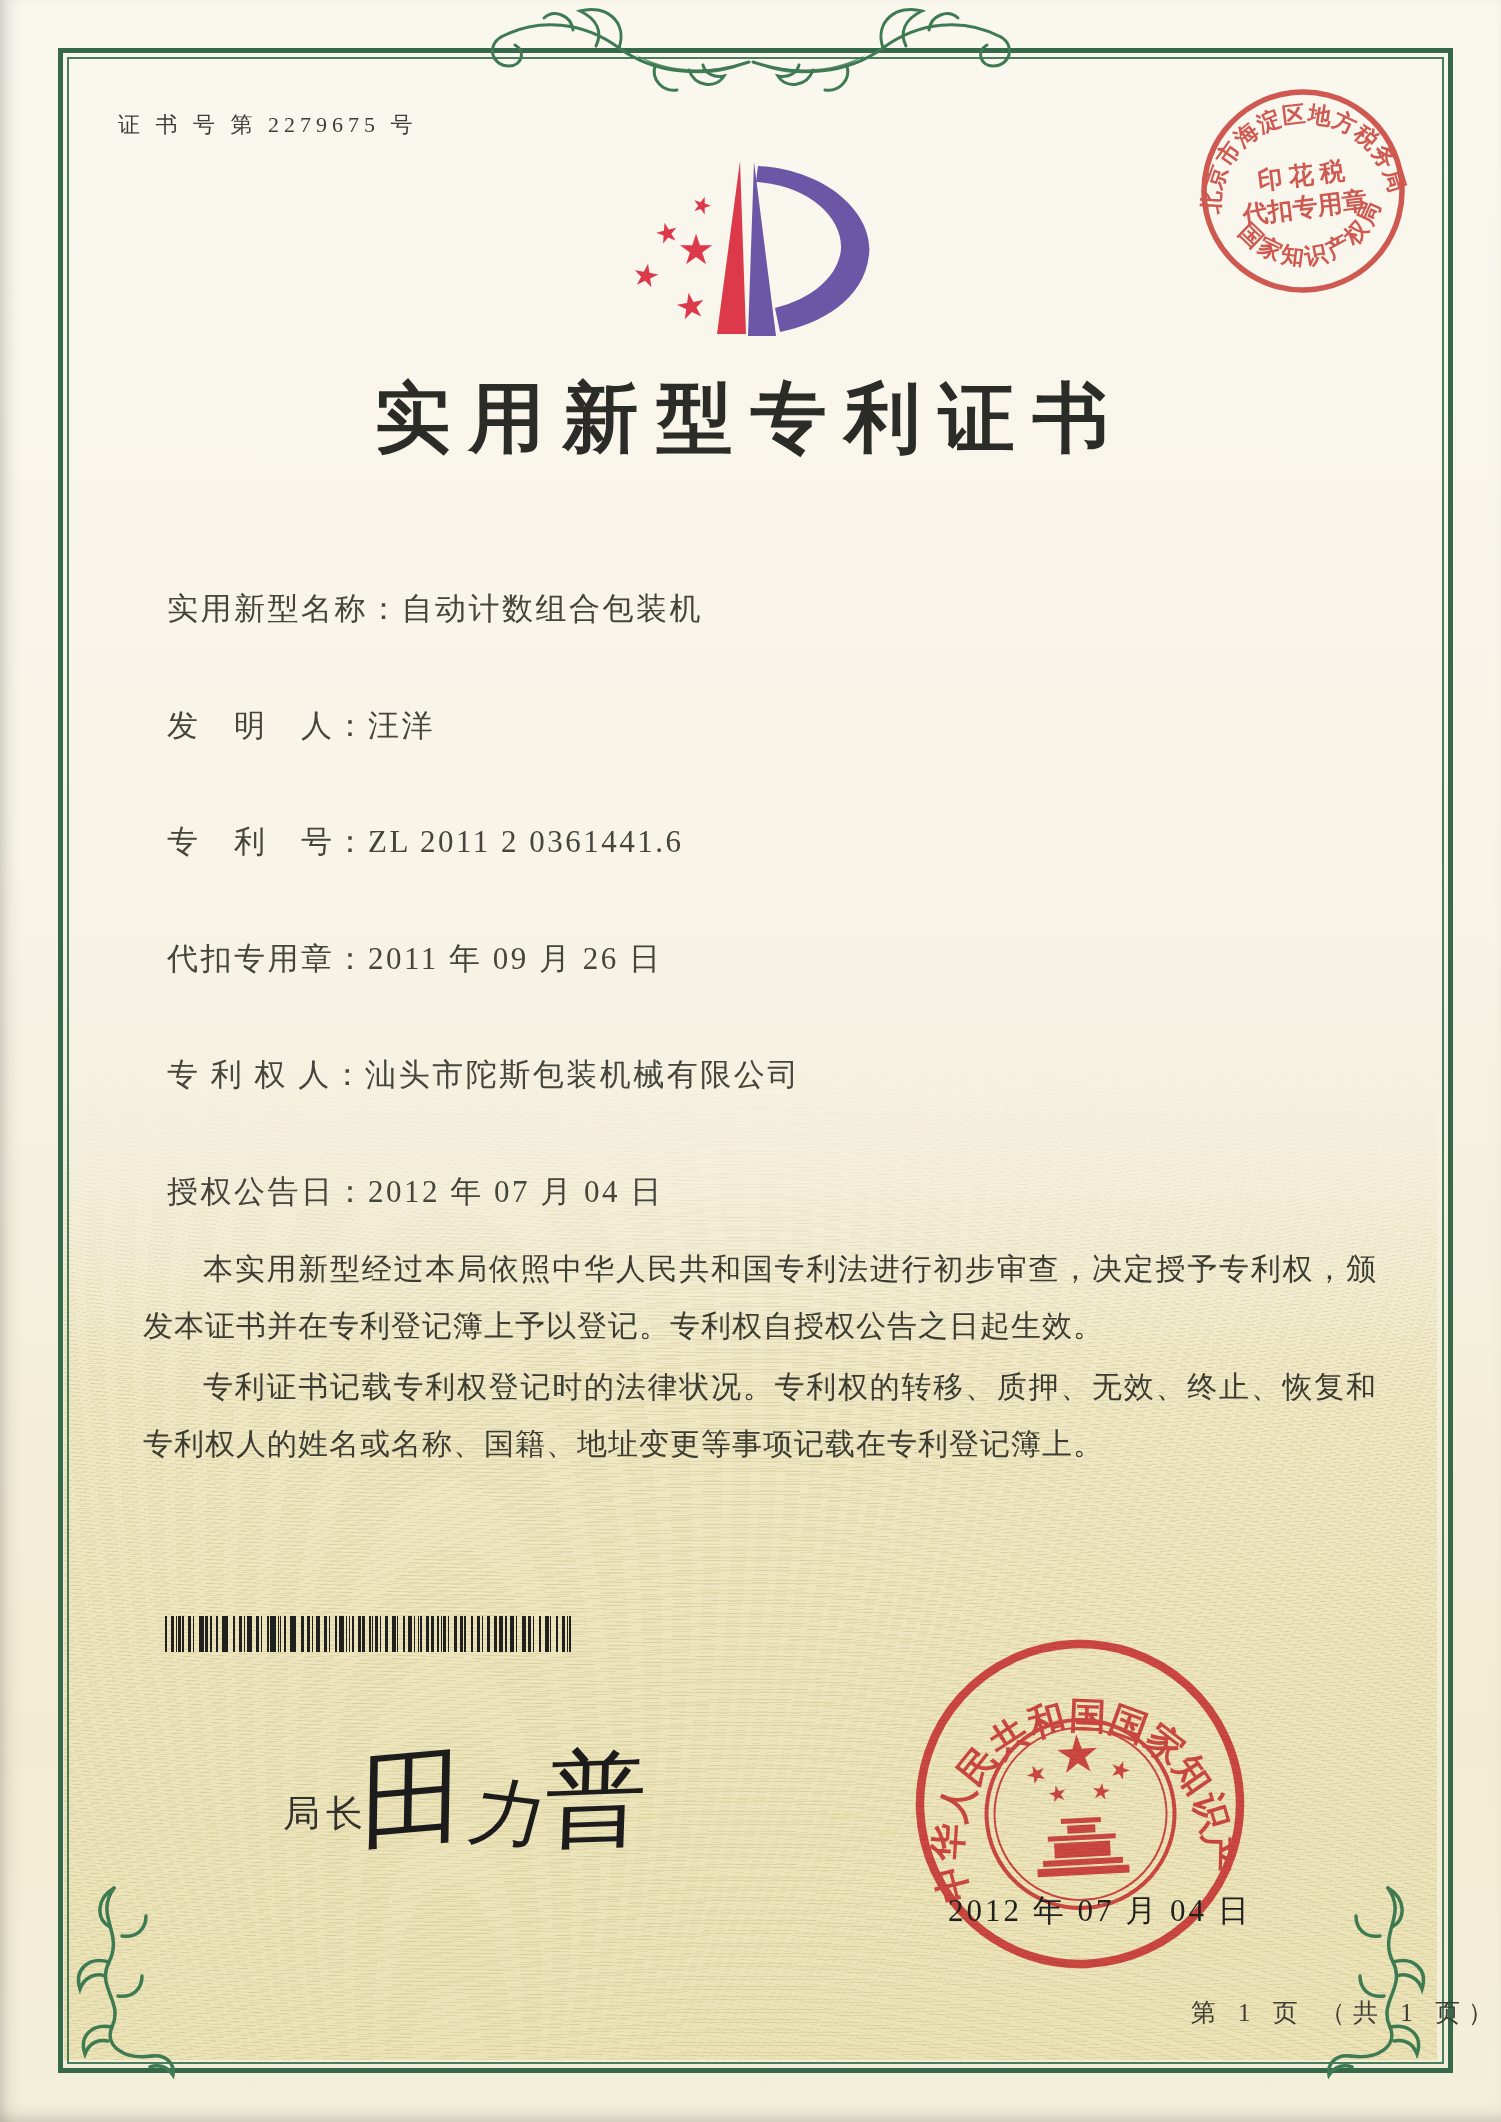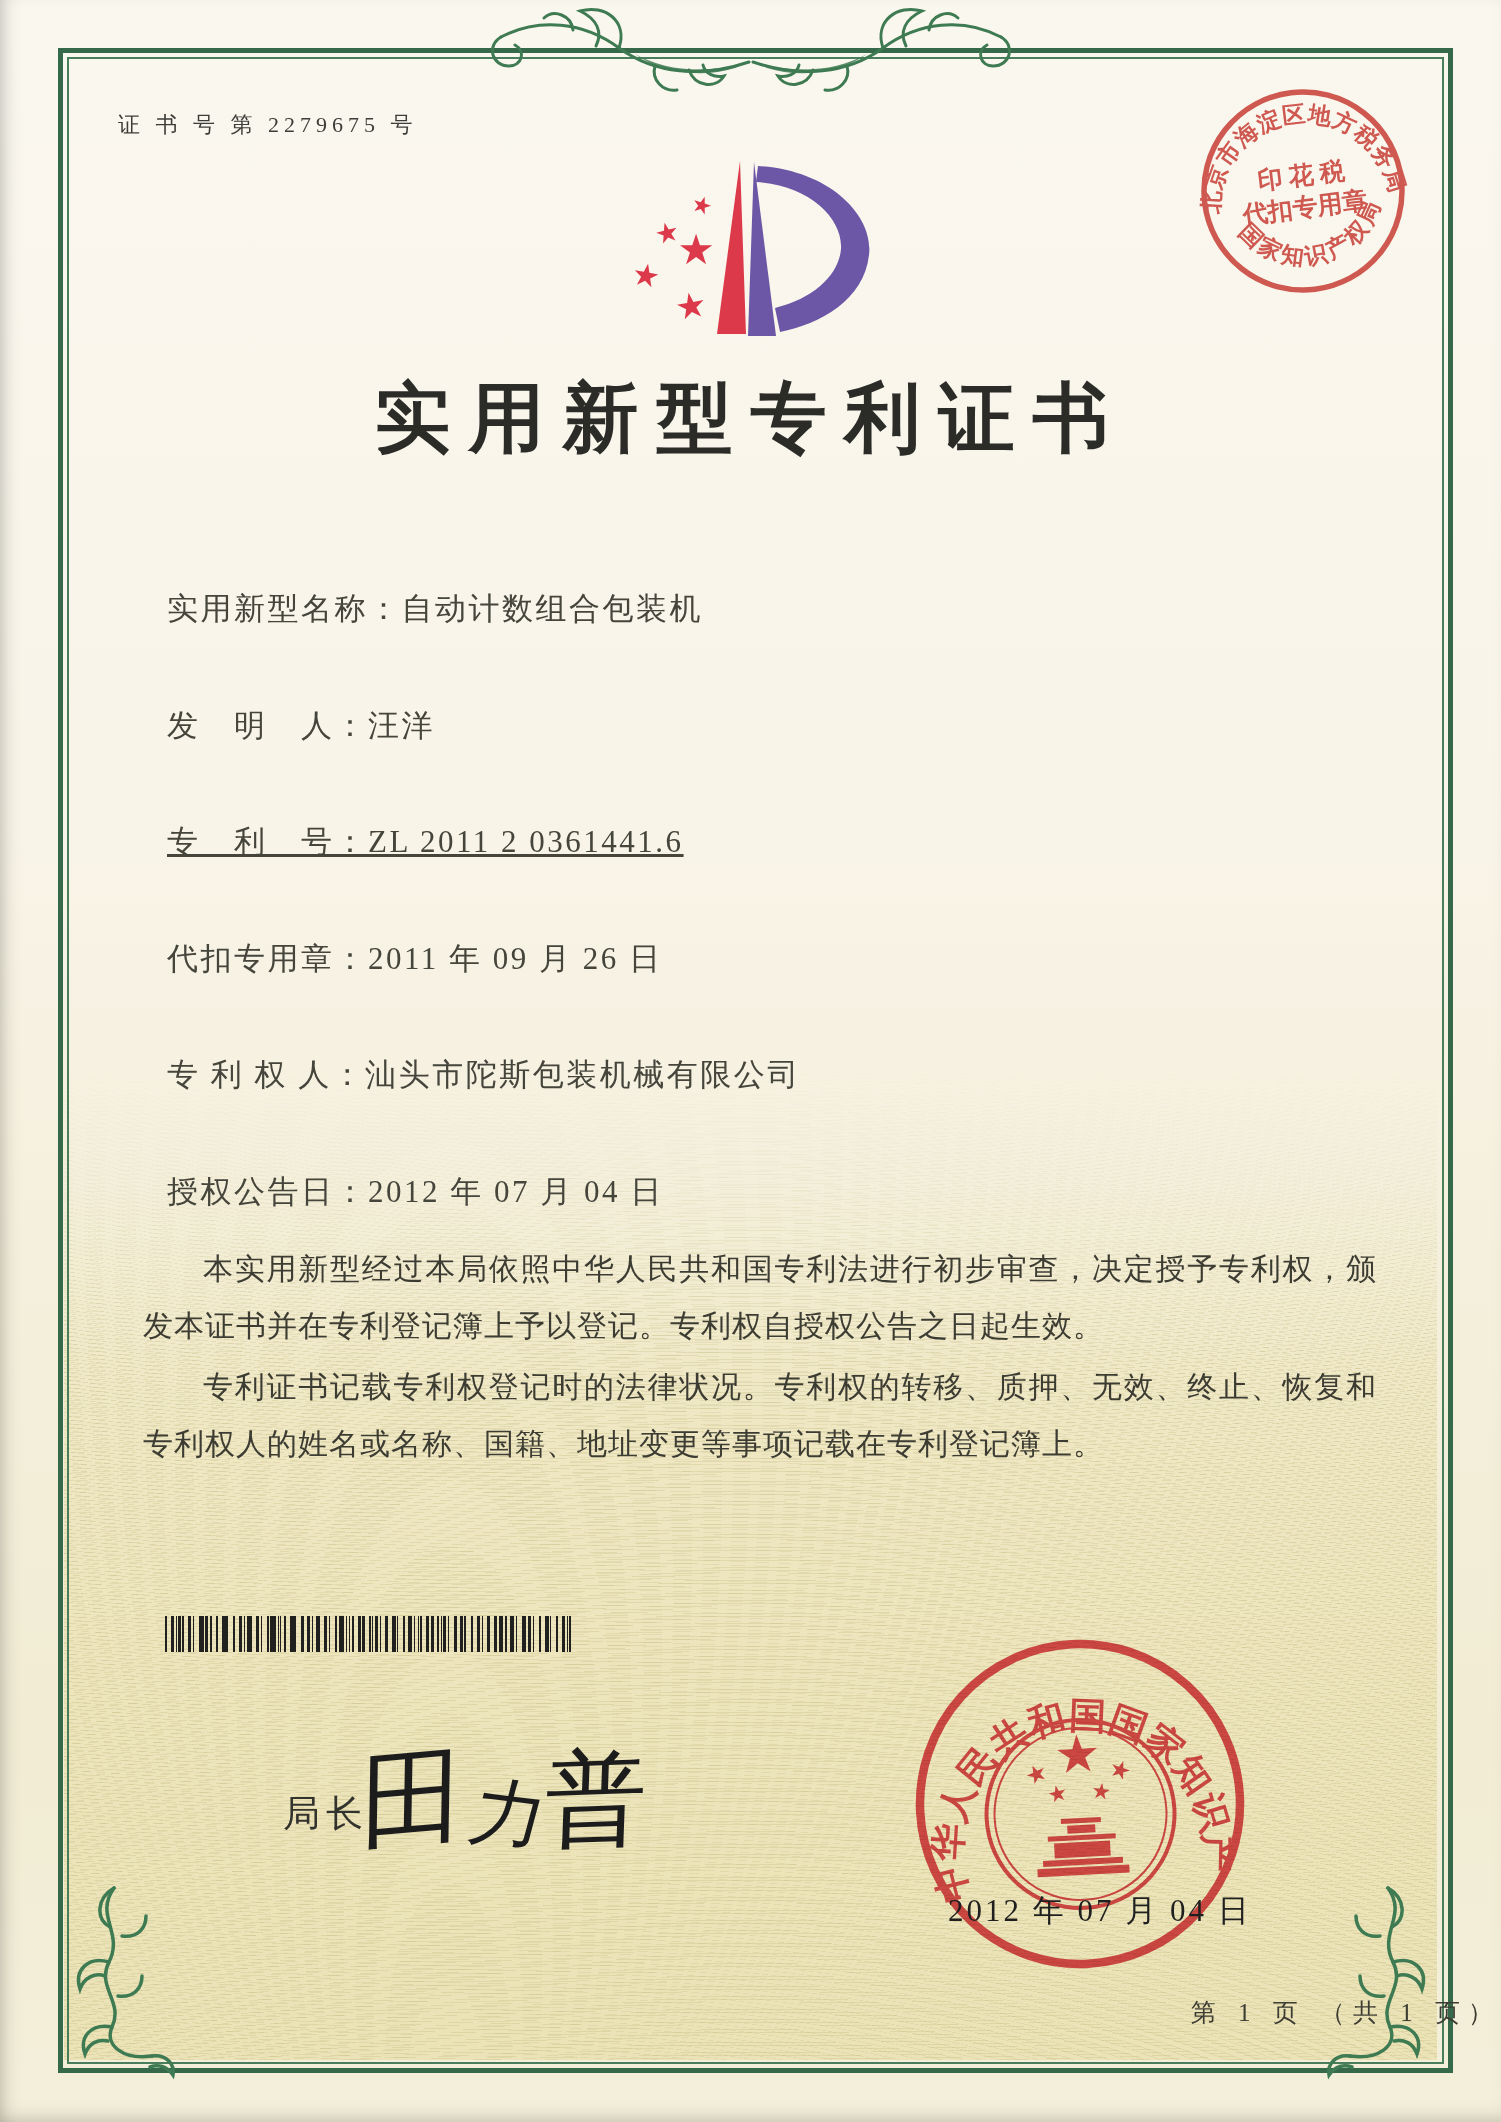--- a/index.html
+++ b/index.html
@@ -135,21 +135,21 @@
   </svg>
 
   <div class="title">实用新型专利证书</div>
 
   <div class="field-row" style="top:588px;">
     <span class="lbl">实用新型名称：</span><span>自动计数组合包装机</span>
   </div>
   <div class="field-row" style="top:705px;">
     <span class="lbl">发　明　人：</span><span>汪洋</span>
   </div>
-  <div class="field-row" style="top:821px;text-decoration:underline;">
+  <div class="field-row" style="top:821px;">
     <span class="lbl">专　利　号：</span><span>ZL 2011 2 0361441.6</span>
   </div>
   <div class="field-row" style="top:938px;">
     <span class="lbl">代扣专用章：</span><span>2011 年 09 月 26 日</span>
   </div>
   <div class="field-row" style="top:1054px;">
     <span class="lbl">专 利 权 人：</span><span>汕头市陀斯包装机械有限公司</span>
   </div>
   <div class="field-row" style="top:1171px;">
     <span class="lbl">授权公告日：</span><span>2012 年 07 月 04 日</span>

